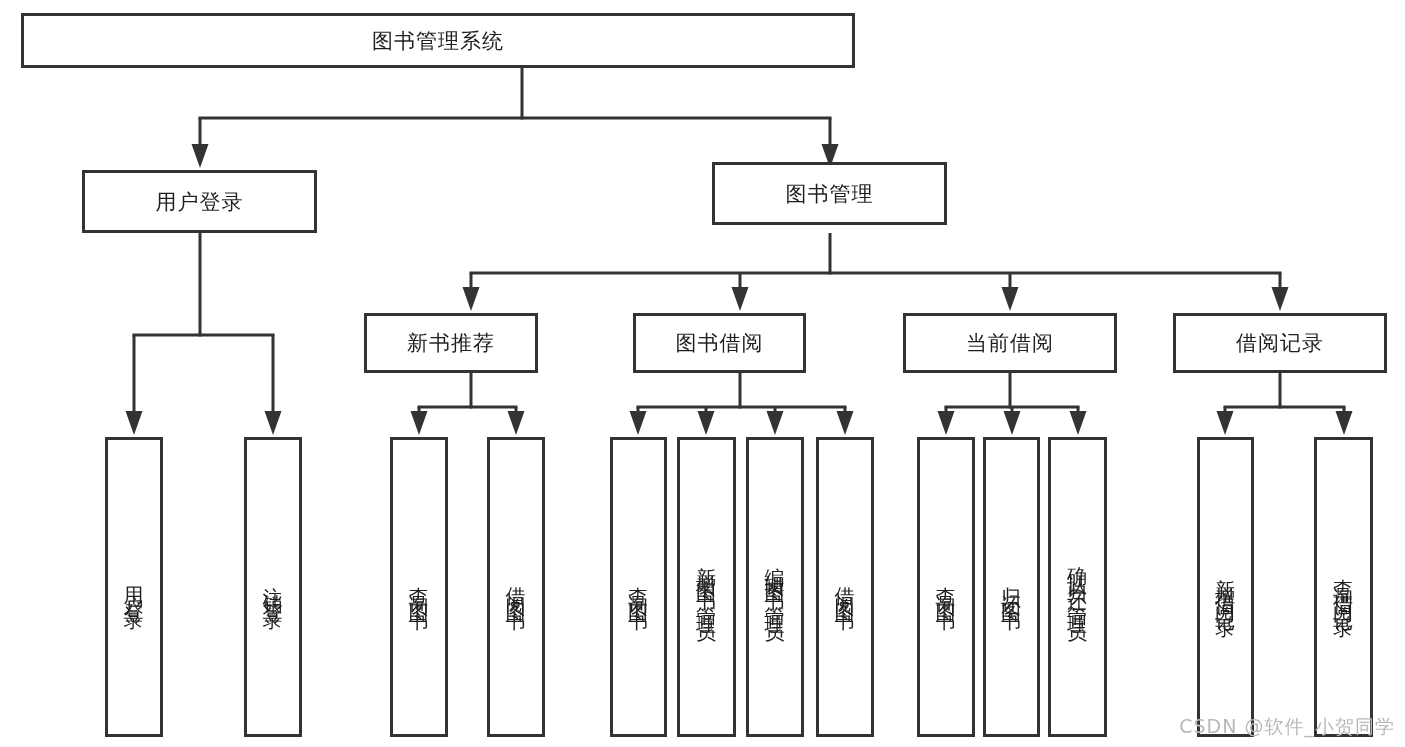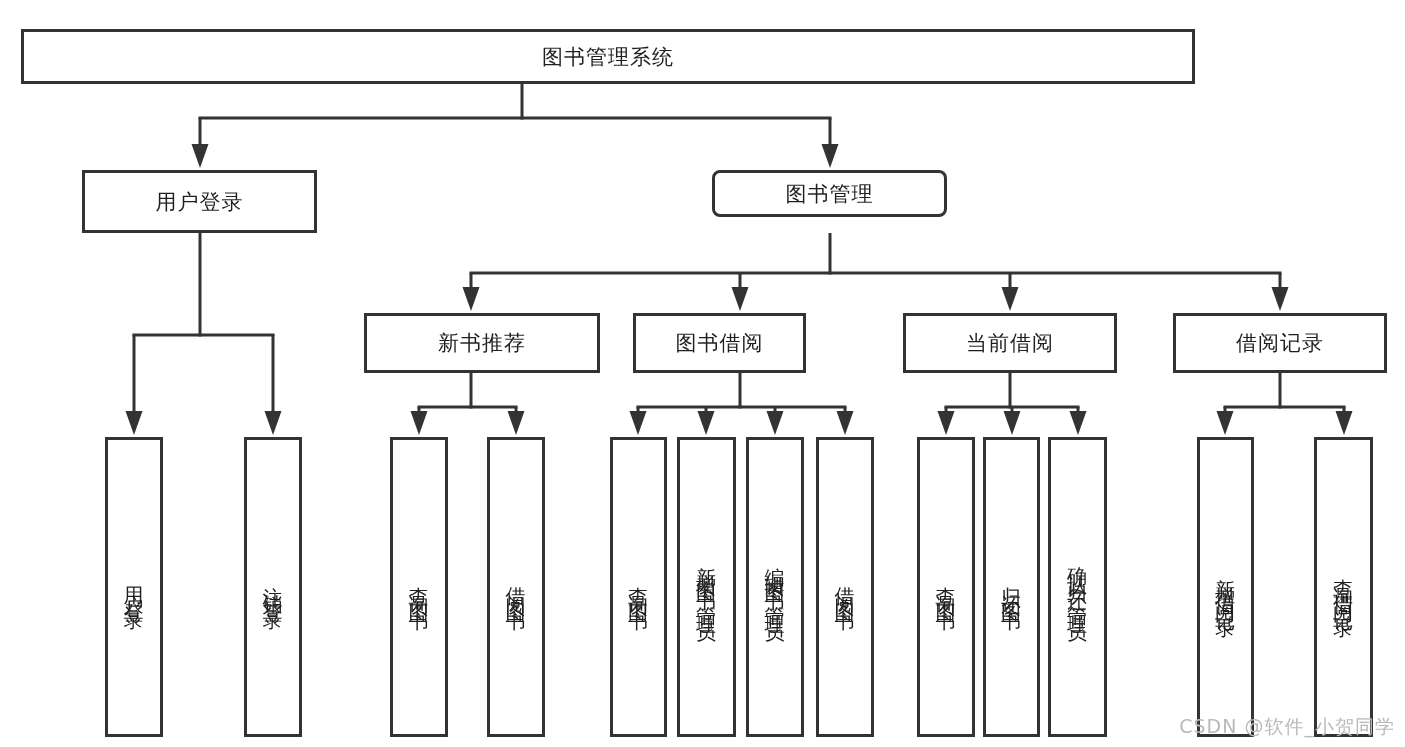--- a/index.html
+++ b/index.html
@@ -131,26 +131,26 @@
       <path d="M766.5,411 L783.5,411 L775,435 Z"></path>
       <path d="M836.5,411 L853.5,411 L845,435 Z"></path>
       <path d="M937.5,411 L954.5,411 L946,435 Z"></path>
       <path d="M1003.5,411 L1020.5,411 L1012,435 Z"></path>
       <path d="M1069.5,411 L1086.5,411 L1078,435 Z"></path>
       <path d="M1216.5,411 L1233.5,411 L1225,435 Z"></path>
       <path d="M1335.5,411 L1352.5,411 L1344,435 Z"></path>
     </g>
   </svg>
 
-  <div class="hbox" style="left:21px; top:29px; width:1174px; height:55px;text-align:right;">图书管理系统</div>
+  <div class="hbox" style="left:21px; top:13px; width:834px; height:55px;text-align:right;">图书管理系统</div>
 
   <div class="hbox" style="left:82px; top:170px; width:235px; height:63px;">用户登录</div>
-  <div class="hbox" style="left:712px; top:170px; width:235px; height:47px;border-radius:8px;">图书管理</div>
+  <div class="hbox" style="left:712px; top:162px; width:235px; height:63px;">图书管理</div>
 
-  <div class="hbox" style="left:364px; top:313px; width:236px; height:60px;">新书推荐</div>
+  <div class="hbox" style="left:364px; top:313px; width:174px; height:60px;">新书推荐</div>
   <div class="hbox" style="left:633px; top:313px; width:173px; height:60px;">图书借阅</div>
   <div class="hbox" style="left:903px; top:313px; width:214px; height:60px;text-align:center;">当前借阅</div>
   <div class="hbox" style="left:1173px; top:313px; width:214px; height:60px;">借阅记录</div>
 
   <div class="vbox" style="left:105px; width:58px;">
     <span class="vtext">用户登录</span>
   </div>
   <div class="vbox" style="left:244px; width:58px;">
     <span class="vtext">注销登录</span>
   </div>

